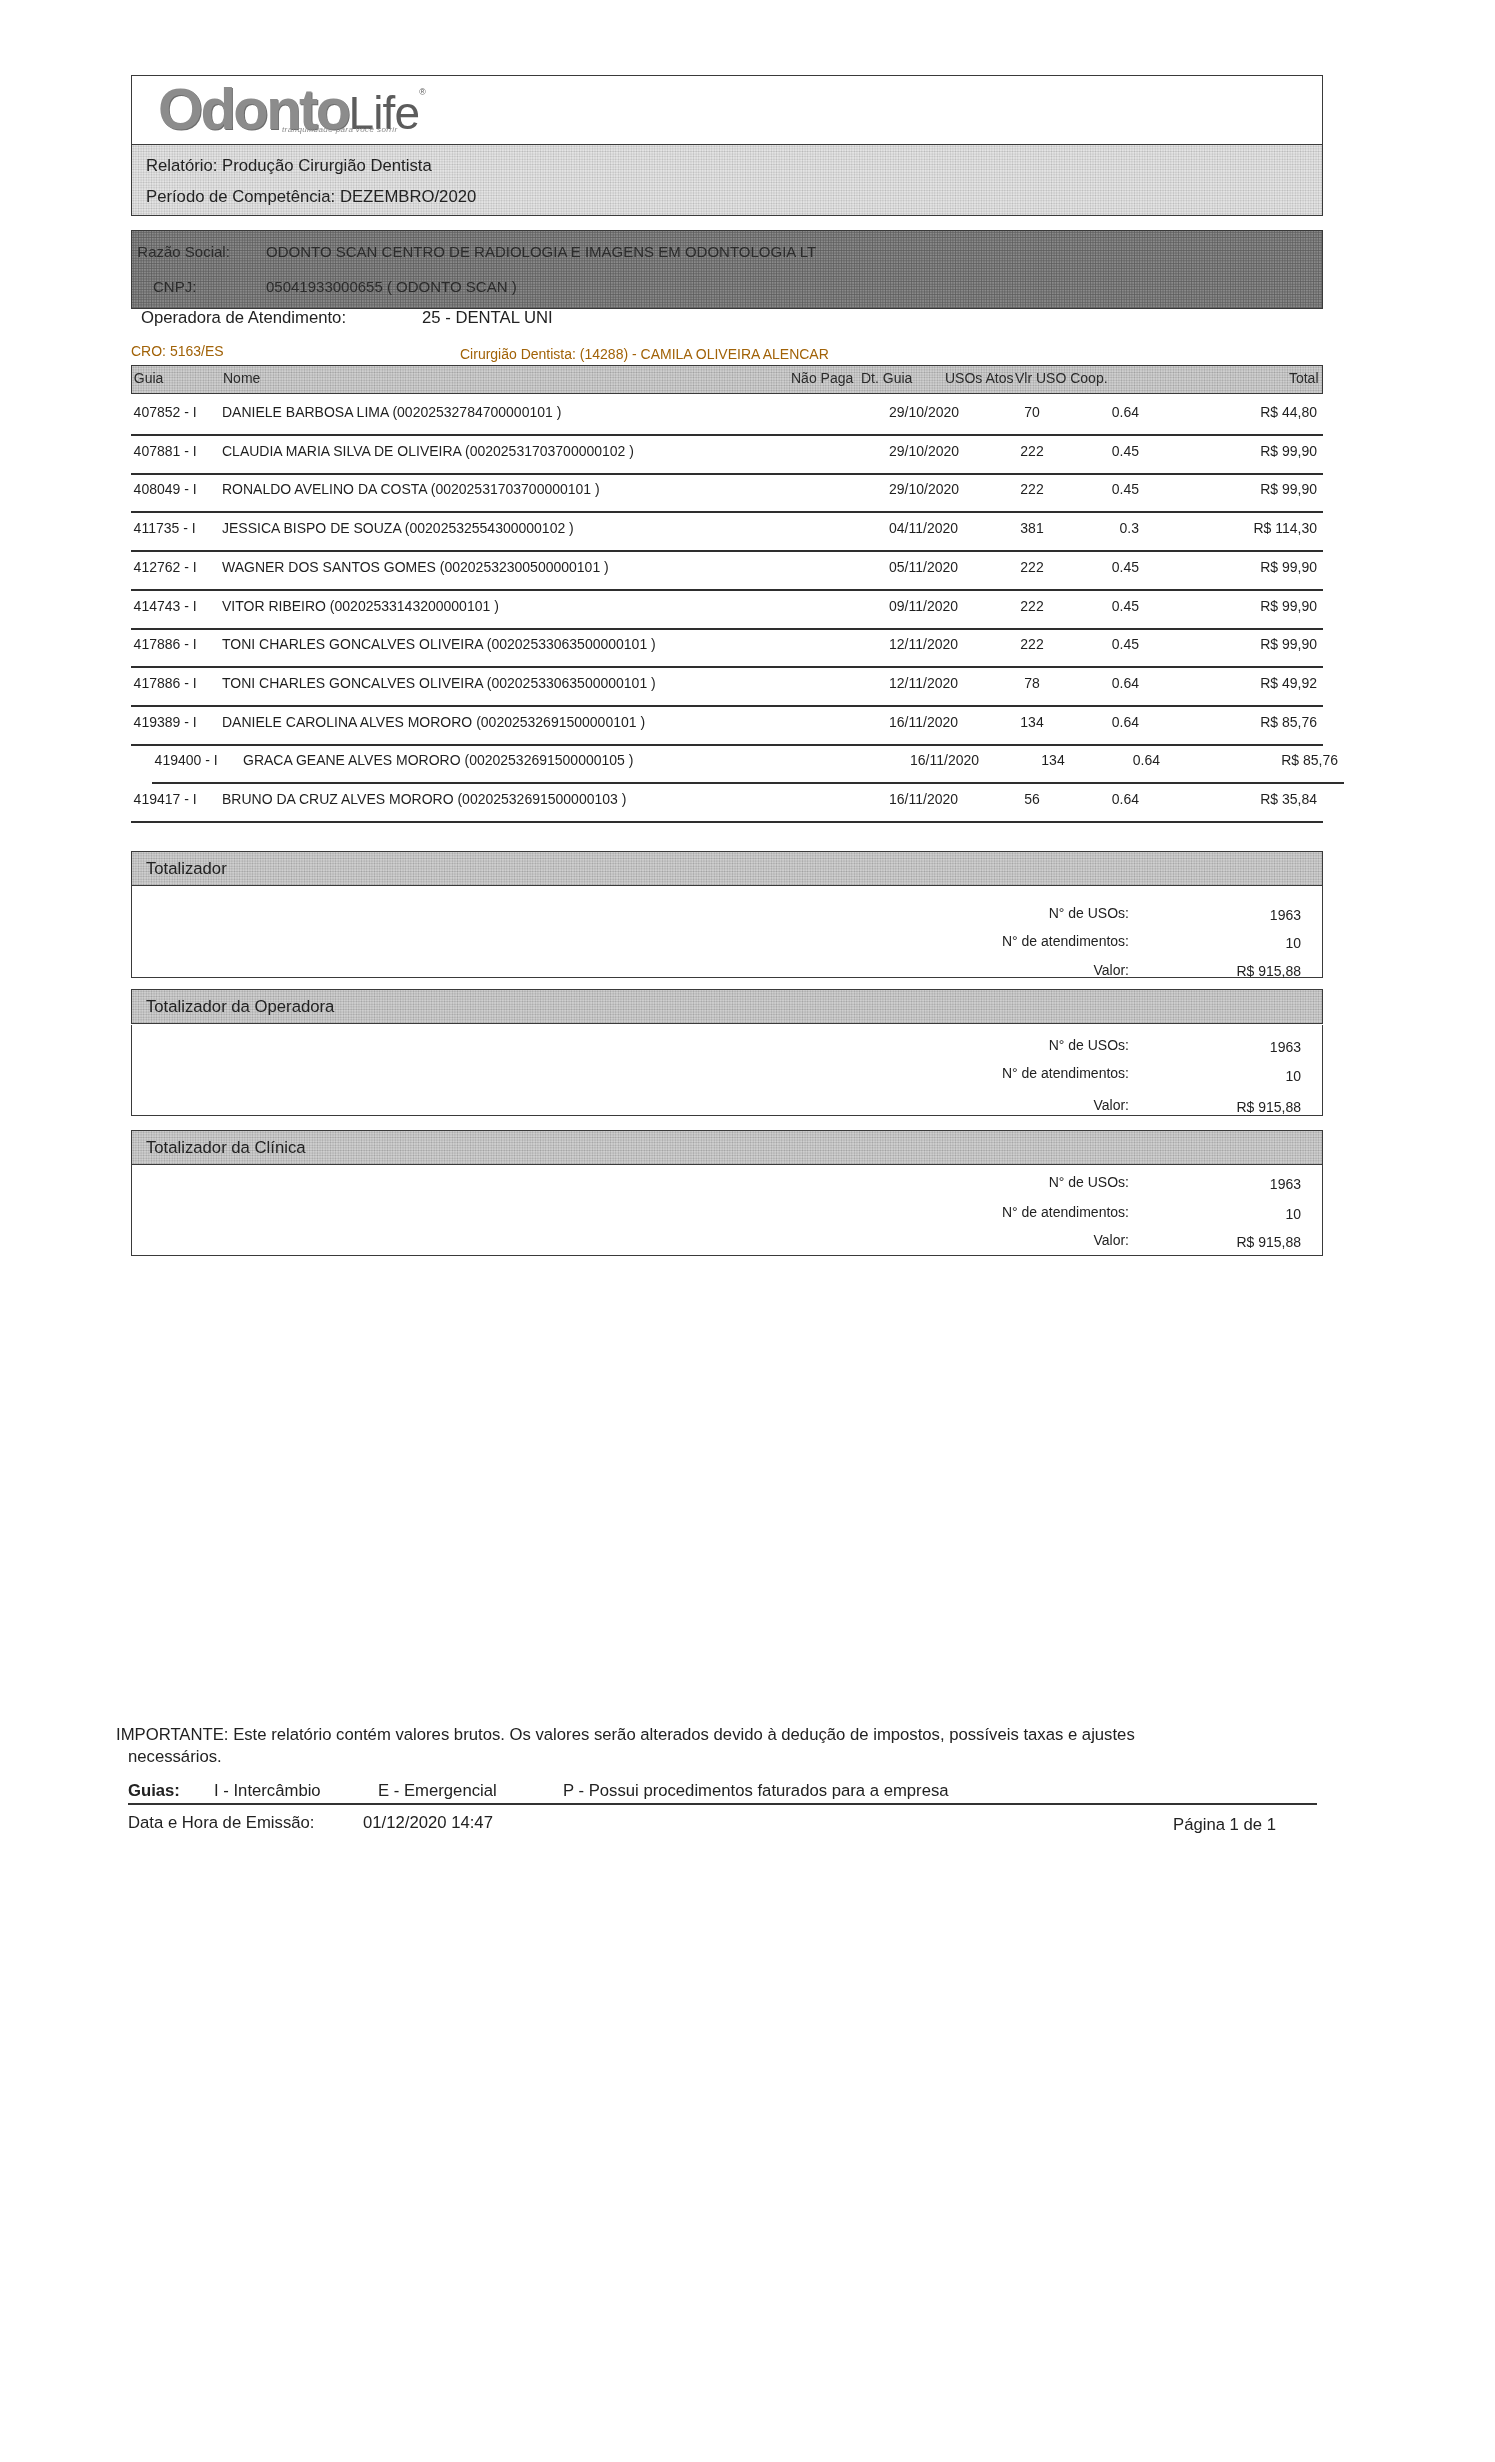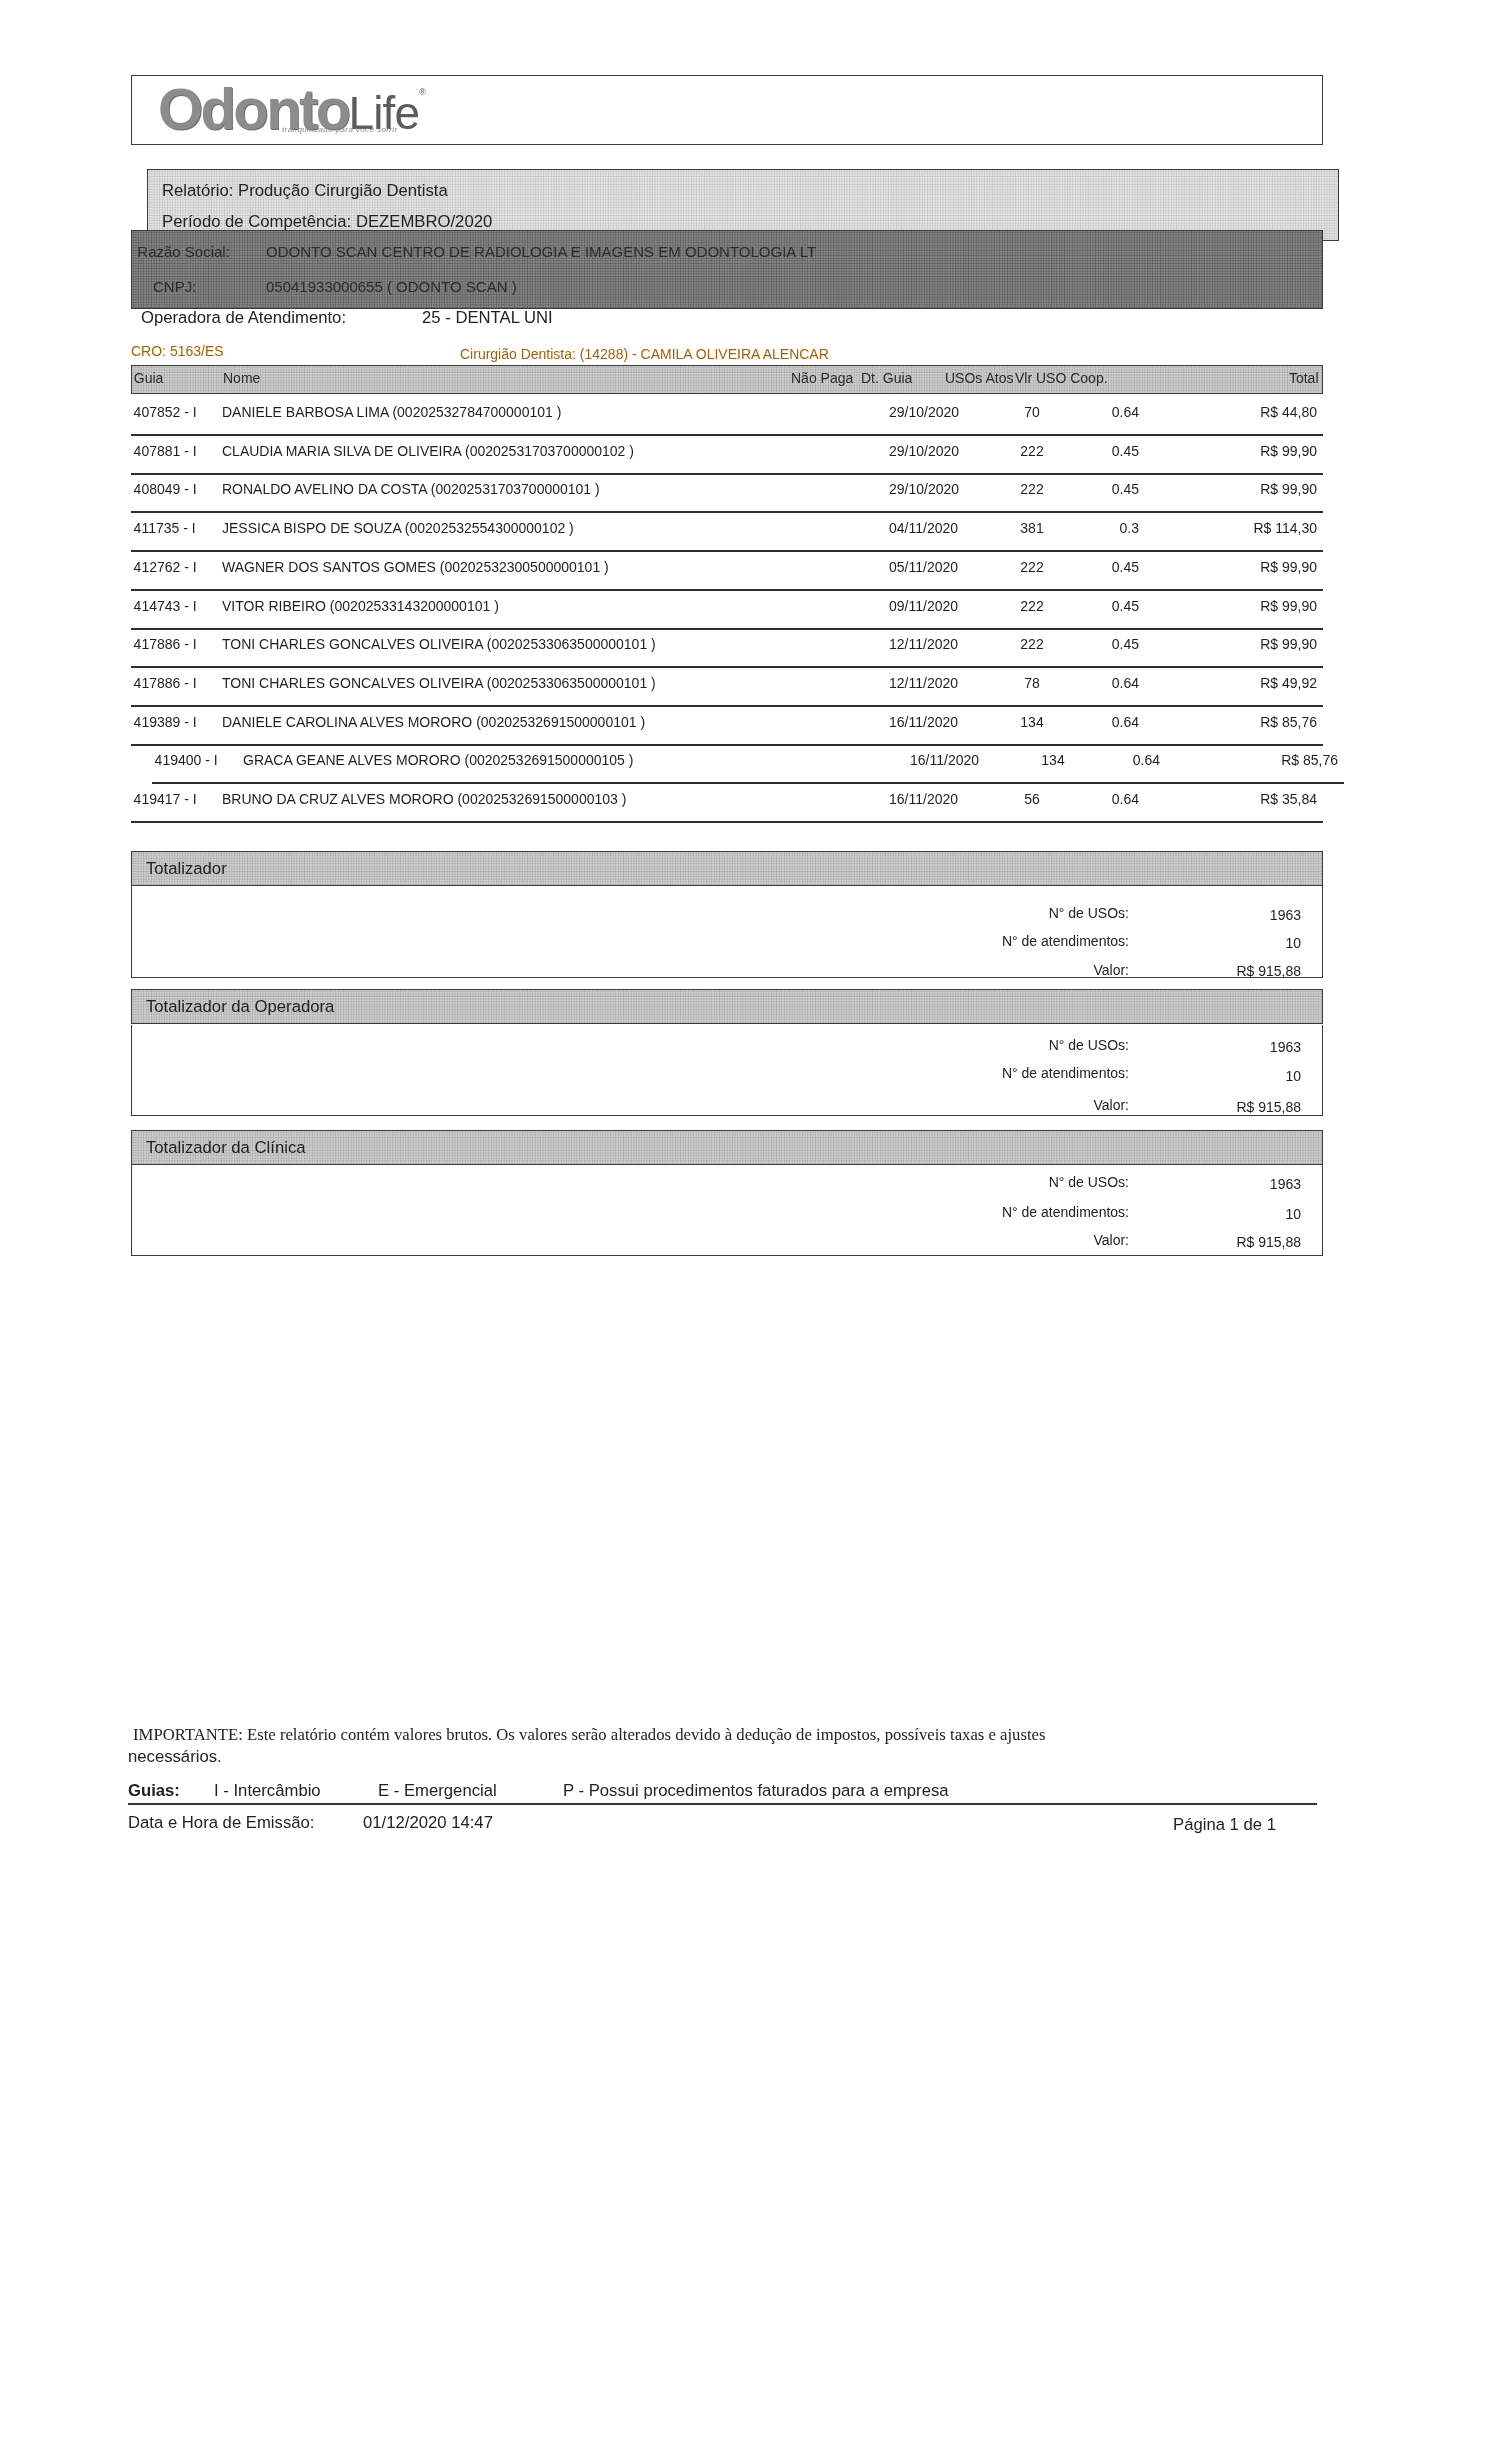--- a/index.html
+++ b/index.html
@@ -33,21 +33,21 @@
     color:#8c8c8c; line-height:44px;
     text-shadow: 0.9px 0.9px 0 #6c6c6c;
   }
   #logo .life {
     font-family:"Liberation Sans", sans-serif; font-size:46px; color:#5c5c5c; line-height:44px; letter-spacing:-0.9px;
   }
   #logo .reg { font-size:8.8px; vertical-align:top; color:#555; }
   #logo-tag { left:150px; top:49px; font-size:8px; color:#888; letter-spacing:0.4px; font-style:italic; }
 
   
-  #report-box { left:147px; top:144px; width:1192px; height:72px;margin-top:25px; }
+  #report-box { left:131px; top:144px; width:1192px; height:72px; }
   .report-line { left:14px; font-size:16.7px; color:#222; }
 
   
   #company-box { left:131px; top:230px; width:1192px; height:79px; }
   .company-label { font-size:15px; color:#2c2c2c; }
   .company-value { font-size:15px; color:#2c2c2c; }
 
   .plain { font-size:16.7px; color:#222; }
   .small { font-size:14px; color:#a16207; }
 
@@ -253,21 +253,21 @@
 </div>
 <div class="tot-body" style="top:1165px; height:91px;">
   <span class="tot-lbl" style="top:8.8px;">N° de USOs:</span>
   <span class="tot-val" style="top:11.4px;">1963</span>
   <span class="tot-lbl" style="top:39px;">N° de atendimentos:</span>
   <span class="tot-val" style="top:41px;">10</span>
   <span class="tot-lbl" style="top:67px;">Valor:</span>
   <span class="tot-val" style="top:69px;">R$ 915,88</span>
 </div>
 
-<span class="abs foot" style="left:133px; top:1725px;font-family:Liberation Serif, serif;">IMPORTANTE: Este relatório contém valores brutos. Os valores serão alterados devido à dedução de impostos, possíveis taxas e ajustes</span>
+<span class="abs foot" style="left:116px; top:1725px;">IMPORTANTE: Este relatório contém valores brutos. Os valores serão alterados devido à dedução de impostos, possíveis taxas e ajustes</span>
 <span class="abs foot" style="left:128px; top:1747px;">necessários.</span>
 
 <span class="abs foot" style="left:128px; top:1781px;font-weight:bold;">Guias:</span>
 <span class="abs foot" style="left:214px; top:1781px;">I - Intercâmbio</span>
 <span class="abs foot" style="left:378px; top:1781px;">E - Emergencial</span>
 <span class="abs foot" style="left:563px; top:1781px;">P - Possui procedimentos faturados para a empresa</span>
 
 <div id="footer-rule" class="abs"></div>
 
 <span class="abs foot" style="left:128px; top:1813px;">Data e Hora de Emissão:</span>

